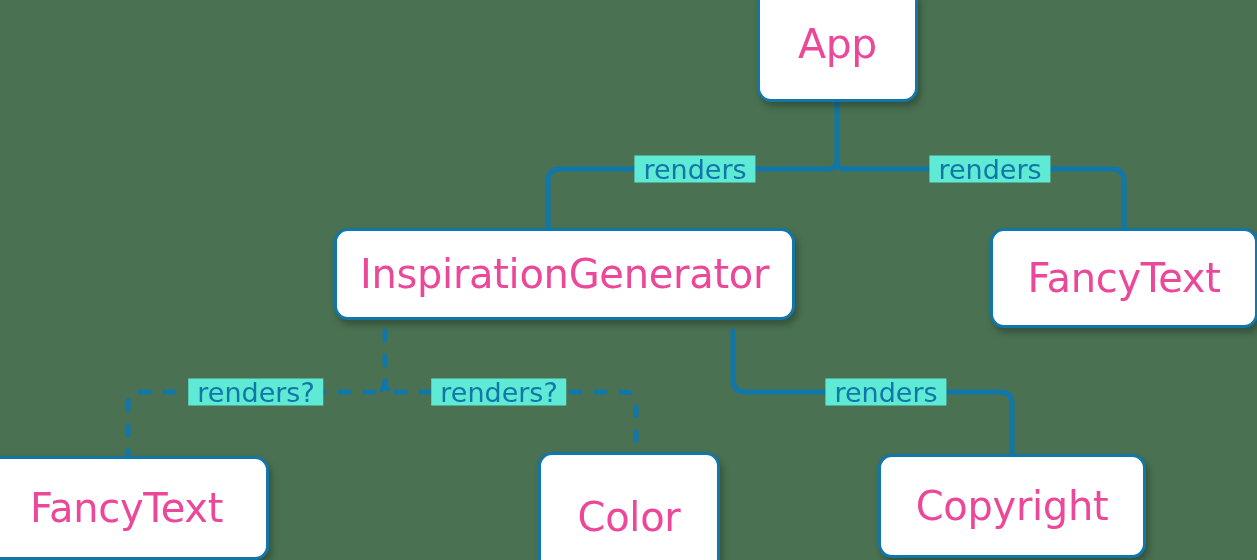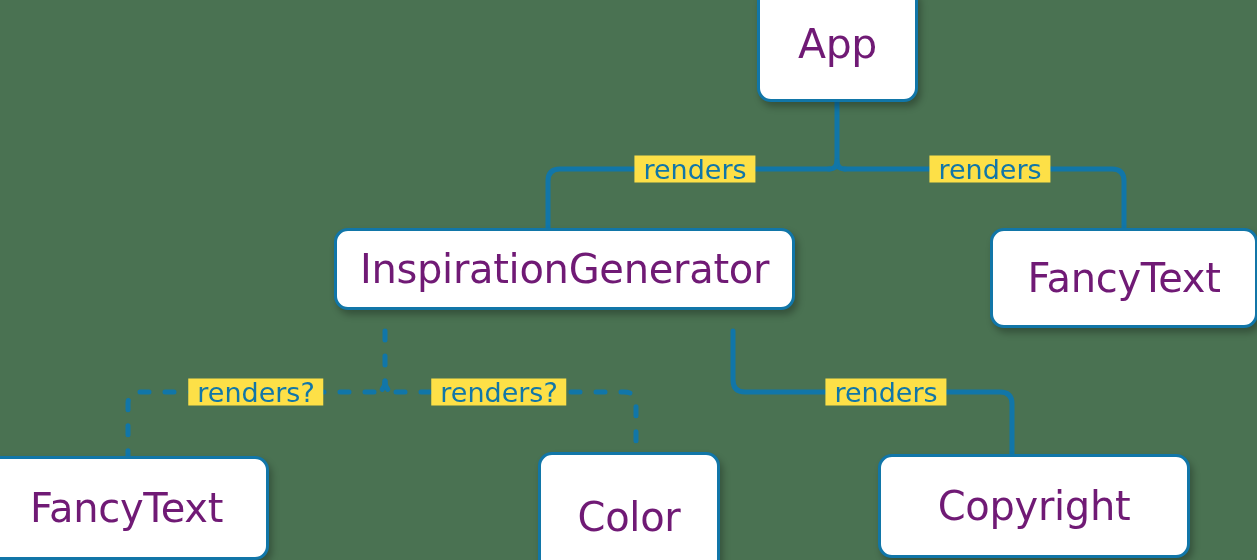--- a/index.html
+++ b/index.html
@@ -32,46 +32,46 @@
     background: #ffffff;
     border: 3px solid #1176a8;
     border-radius: 14px;
     display: flex;
     align-items: center;
     justify-content: center;
     box-shadow: 3px 5px 7px rgba(0,0,0,0.28);
     z-index: 3;
   }
   .node-label {
-    color: #701a75;
+    color: #ec4899;
     font-size: 40px;
     line-height: 1;
     letter-spacing: -0.3px;
     white-space: nowrap;
     user-select: none;
   }
   .edge-label {
     position: absolute;
     color: #1176a8;
     font-size: 27px;
     line-height: 1;
     white-space: nowrap;
-    background: #fde047;
+    background: #5eead4;
     padding: 0 9px;
     transform: translate(-50%, -50%);
     z-index: 2;
     user-select: none;
   }
   
   #node-app          { left: 757px;  top: -14px; width: 161px; height: 116px; }
-  #node-inspiration  { left: 334px;  top: 228px; width: 461px; height: 82px; }
+  #node-inspiration  { left: 334px;  top: 228px; width: 461px; height: 92px; }
   #node-fancytext-r  { left: 990px;  top: 228px; width: 268px; height: 100px; }
   #node-fancytext-b  { left: -16px;  top: 456px; width: 285px; height: 104px; }
   #node-color        { left: 538px;  top: 452px; width: 182px; height: 129px; }
-  #node-copyright    { left: 878px;  top: 454px; width: 312px; height: 104px; }
+  #node-copyright    { left: 878px;  top: 454px; width: 268px; height: 104px; }
 
   #node-app .node-label         { font-size: 41px; }
   #node-inspiration .node-label { font-size: 40px; }
 </style>
 </head>
 <body>
 
 <div id="diagram-root">
 
   <svg id="edge-layer" viewBox="0 0 1257 560" width="1257" height="560" xmlns="http://www.w3.org/2000/svg">

